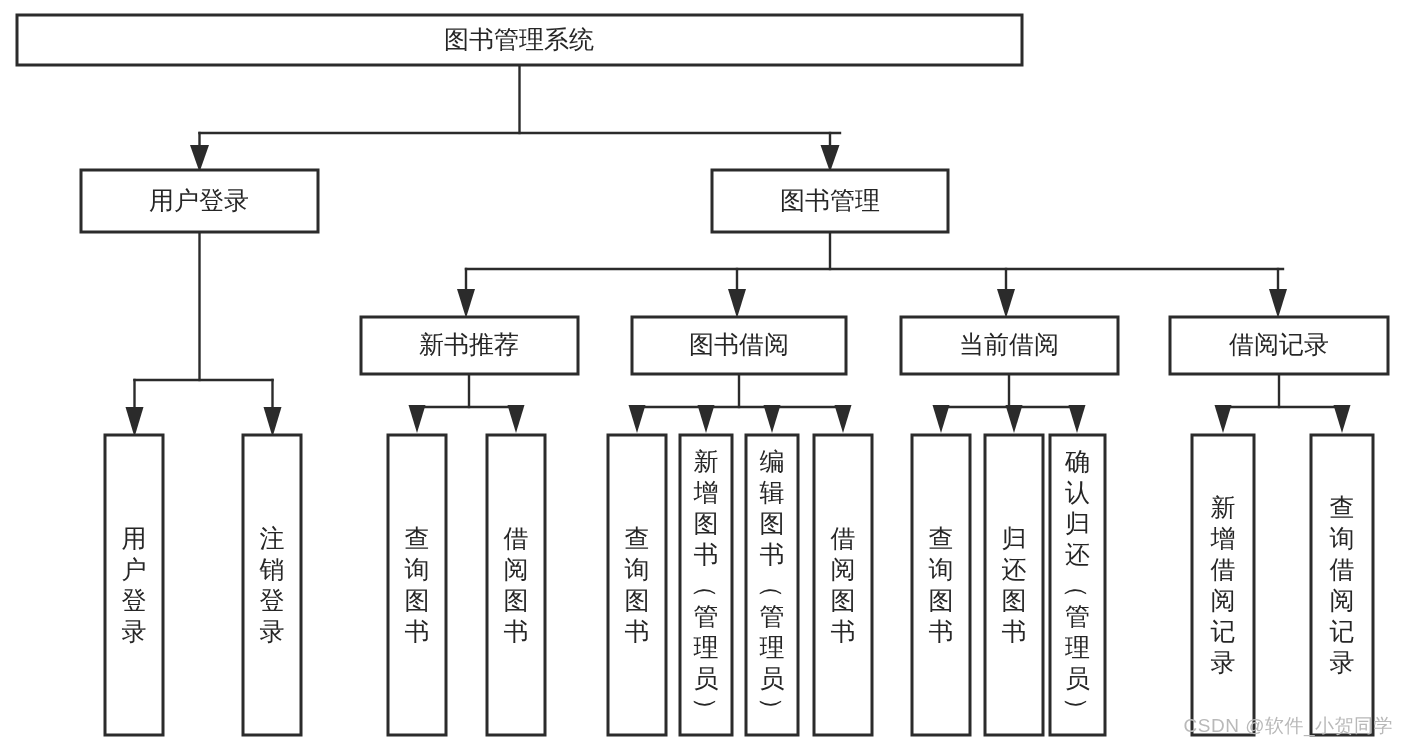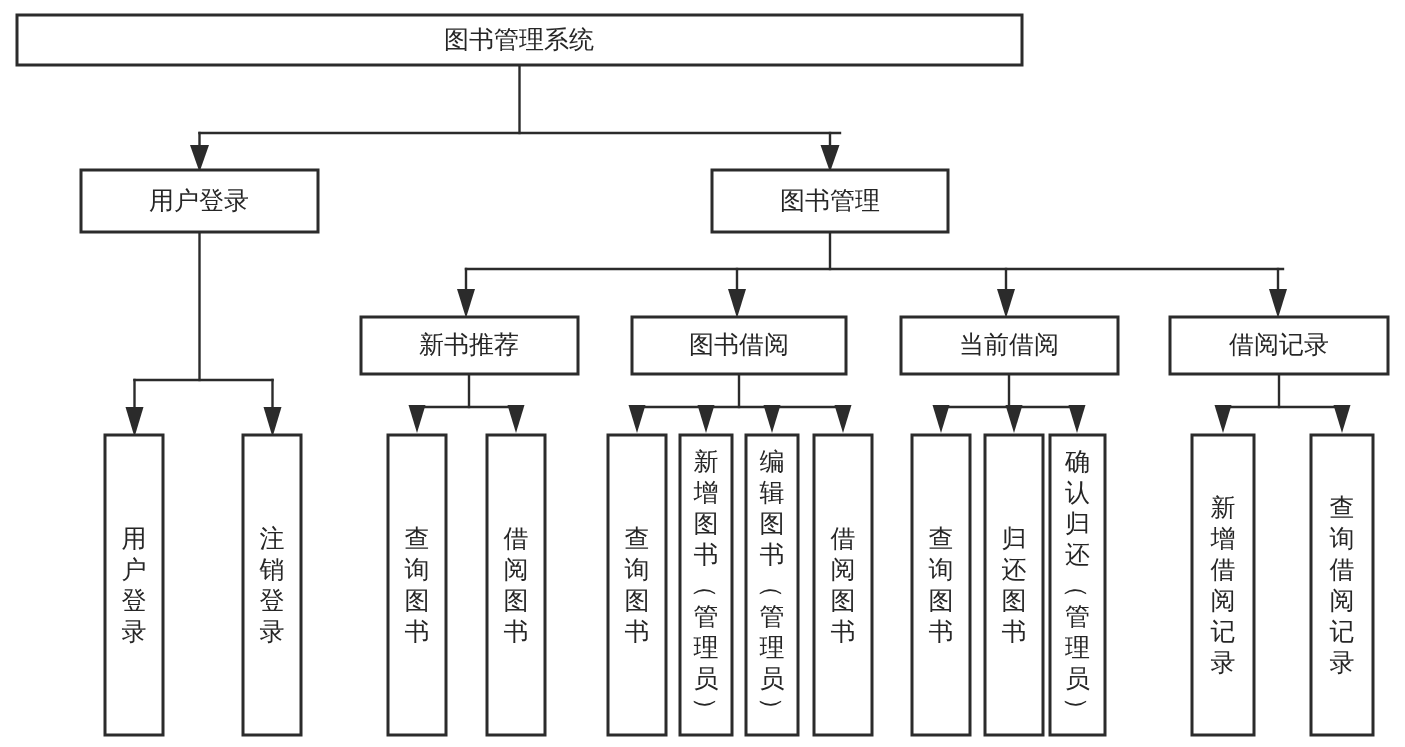--- a/index.html
+++ b/index.html
@@ -160,13 +160,14 @@
       <div style="position: absolute; left: 680px; top: 445.5px; width: 52px; text-align: center; font-family: &quot;Liberation Sans&quot;, &quot;DejaVu Sans&quot;, sans-serif; font-size: 25px; line-height: 31px; color: rgb(38, 38, 38); white-space: pre; pointer-events: none;"><div style="height: 31px;">新</div><div style="height: 31px;">增</div><div style="height: 31px;">图</div><div style="height: 31px;">书</div><div style="height: 31px; transform: rotate(90deg); transform-origin: center center;">（</div><div style="height: 31px;">管</div><div style="height: 31px;">理</div><div style="height: 31px;">员</div><div style="height: 31px; transform: rotate(90deg); transform-origin: center center;">）</div></div>
       <div style="position: absolute; left: 746px; top: 445.5px; width: 52px; text-align: center; font-family: &quot;Liberation Sans&quot;, &quot;DejaVu Sans&quot;, sans-serif; font-size: 25px; line-height: 31px; color: rgb(38, 38, 38); white-space: pre; pointer-events: none;"><div style="height: 31px;">编</div><div style="height: 31px;">辑</div><div style="height: 31px;">图</div><div style="height: 31px;">书</div><div style="height: 31px; transform: rotate(90deg); transform-origin: center center;">（</div><div style="height: 31px;">管</div><div style="height: 31px;">理</div><div style="height: 31px;">员</div><div style="height: 31px; transform: rotate(90deg); transform-origin: center center;">）</div></div>
       <div style="position: absolute; left: 814px; top: 523px; width: 58px; text-align: center; font-family: &quot;Liberation Sans&quot;, &quot;DejaVu Sans&quot;, sans-serif; font-size: 25px; line-height: 31px; color: rgb(38, 38, 38); white-space: pre; pointer-events: none;"><div style="height: 31px;">借</div><div style="height: 31px;">阅</div><div style="height: 31px;">图</div><div style="height: 31px;">书</div></div>
       <div style="position: absolute; left: 912px; top: 523px; width: 58px; text-align: center; font-family: &quot;Liberation Sans&quot;, &quot;DejaVu Sans&quot;, sans-serif; font-size: 25px; line-height: 31px; color: rgb(38, 38, 38); white-space: pre; pointer-events: none;"><div style="height: 31px;">查</div><div style="height: 31px;">询</div><div style="height: 31px;">图</div><div style="height: 31px;">书</div></div>
       <div style="position: absolute; left: 985px; top: 523px; width: 58px; text-align: center; font-family: &quot;Liberation Sans&quot;, &quot;DejaVu Sans&quot;, sans-serif; font-size: 25px; line-height: 31px; color: rgb(38, 38, 38); white-space: pre; pointer-events: none;"><div style="height: 31px;">归</div><div style="height: 31px;">还</div><div style="height: 31px;">图</div><div style="height: 31px;">书</div></div>
       <div style="position: absolute; left: 1050px; top: 445.5px; width: 55px; text-align: center; font-family: &quot;Liberation Sans&quot;, &quot;DejaVu Sans&quot;, sans-serif; font-size: 25px; line-height: 31px; color: rgb(38, 38, 38); white-space: pre; pointer-events: none;"><div style="height: 31px;">确</div><div style="height: 31px;">认</div><div style="height: 31px;">归</div><div style="height: 31px;">还</div><div style="height: 31px; transform: rotate(90deg); transform-origin: center center;">（</div><div style="height: 31px;">管</div><div style="height: 31px;">理</div><div style="height: 31px;">员</div><div style="height: 31px; transform: rotate(90deg); transform-origin: center center;">）</div></div>
       <div style="position: absolute; left: 1192px; top: 492px; width: 62px; text-align: center; font-family: &quot;Liberation Sans&quot;, &quot;DejaVu Sans&quot;, sans-serif; font-size: 25px; line-height: 31px; color: rgb(38, 38, 38); white-space: pre; pointer-events: none;"><div style="height: 31px;">新</div><div style="height: 31px;">增</div><div style="height: 31px;">借</div><div style="height: 31px;">阅</div><div style="height: 31px;">记</div><div style="height: 31px;">录</div></div>
       <div style="position: absolute; left: 1311px; top: 492px; width: 62px; text-align: center; font-family: &quot;Liberation Sans&quot;, &quot;DejaVu Sans&quot;, sans-serif; font-size: 25px; line-height: 31px; color: rgb(38, 38, 38); white-space: pre; pointer-events: none;"><div style="height: 31px;">查</div><div style="height: 31px;">询</div><div style="height: 31px;">借</div><div style="height: 31px;">阅</div><div style="height: 31px;">记</div><div style="height: 31px;">录</div></div>
     </div>
 
+  <div class="watermark">CSDN @软件_小贺同学</div>
 </div>
 
 </body></html>

